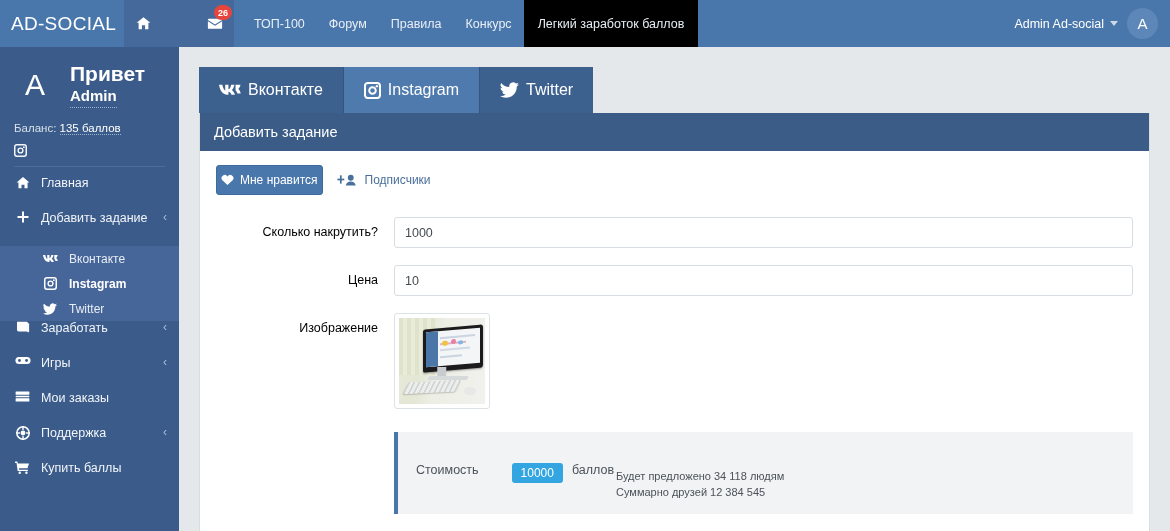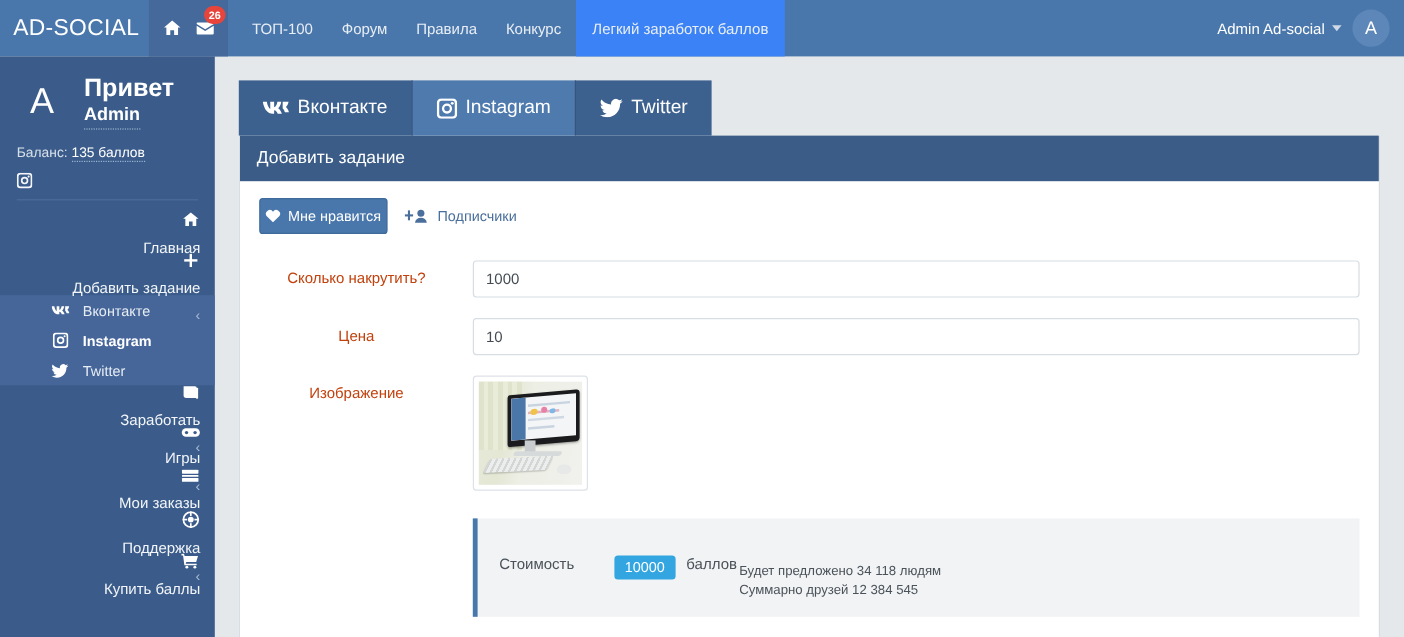--- a/index.html
+++ b/index.html
@@ -27,20 +27,21 @@
     padding-left: 11px;
     color: #ffffff;
     font-size: 19px;
     letter-spacing: .3px;
     font-weight: 400;
   }
   .nav-icons {
     display: flex; align-items: stretch;
     background: #44699a;
     padding: 0 6px;
+    gap: 44px;
   }
   .nav-icon-btn {
     position: relative;
     width: 27px;
     display: flex; align-items: center; justify-content: center;
     color: #ffffff;
   }
   .nav-icon-btn svg { display: block; }
   .badge {
     position: absolute;
@@ -58,21 +59,21 @@
   }
   .nav-links { display: flex; align-items: stretch; margin-left: 8px; }
   .nav-link {
     display: flex; align-items: center;
     padding: 0 12px;
     color: #e8eef5;
     font-size: 12.5px;
     white-space: nowrap;
     text-decoration: none;
   }
-  .nav-link.highlight { background: #3b82f6; padding: 0 14px; }
+  .nav-link.highlight { background: #000000; padding: 0 14px; }
 
   .topbar-right {
     margin-left: auto;
     display: flex; align-items: center;
     padding-right: 12px;
     gap: 9px;
   }
   .user-name {
     color: #ffffff; font-size: 12.5px;
     display: flex; align-items: center; gap: 6px;
@@ -135,28 +136,27 @@
   .side-social {
     padding: 10px 14px 9px 14px;
     border-bottom: 1px solid #4d6d99;
     margin: 0 14px 0 14px;
     padding-left: 0;
   }
   .side-social svg { display: block; opacity: .95; }
 
   .menu { margin-top: 9px; }
   .menu-item {
-    display: flex; align-items: flex-end;
+    display: flex; align-items: flex-start;
     height: 35px;
     padding: 0 12px 0 14px;
     font-size: 12.5px;
     color: #f2f5f9;
     gap: 10px;
     cursor: pointer;
-    flex-direction: column;
   }
   .menu-item .mi-ico {
     width: 17px; display: flex; align-items: center; justify-content: center;
     color: #ffffff;
   }
   .menu-item .mi-label { flex: 1; }
   .menu-item .mi-caret {
     color: #a9bdd4; font-size: 12px; line-height: 1;
   }
   .submenu { background: #46669a; }
@@ -227,25 +227,25 @@
     border: 1px solid #3f6a9c;
   }
 
   .form { margin-top: 22px; }
   .form-row {
     display: flex; align-items: flex-start;
     margin-bottom: 17px;
   }
   .form-label {
     width: 178px; min-width: 178px;
-    text-align: center;
+    text-align: right;
     padding-right: 16px;
     padding-top: 8px;
     font-size: 12.5px;
-    color: #c2410c;
+    color: #000000;
   }
   .form-control {
     flex: 1;
     max-width: 745px;
   }
   .inp {
     width: 100%;
     height: 31px;
     border: 1px solid #d7dde2;
     border-radius: 3px;

